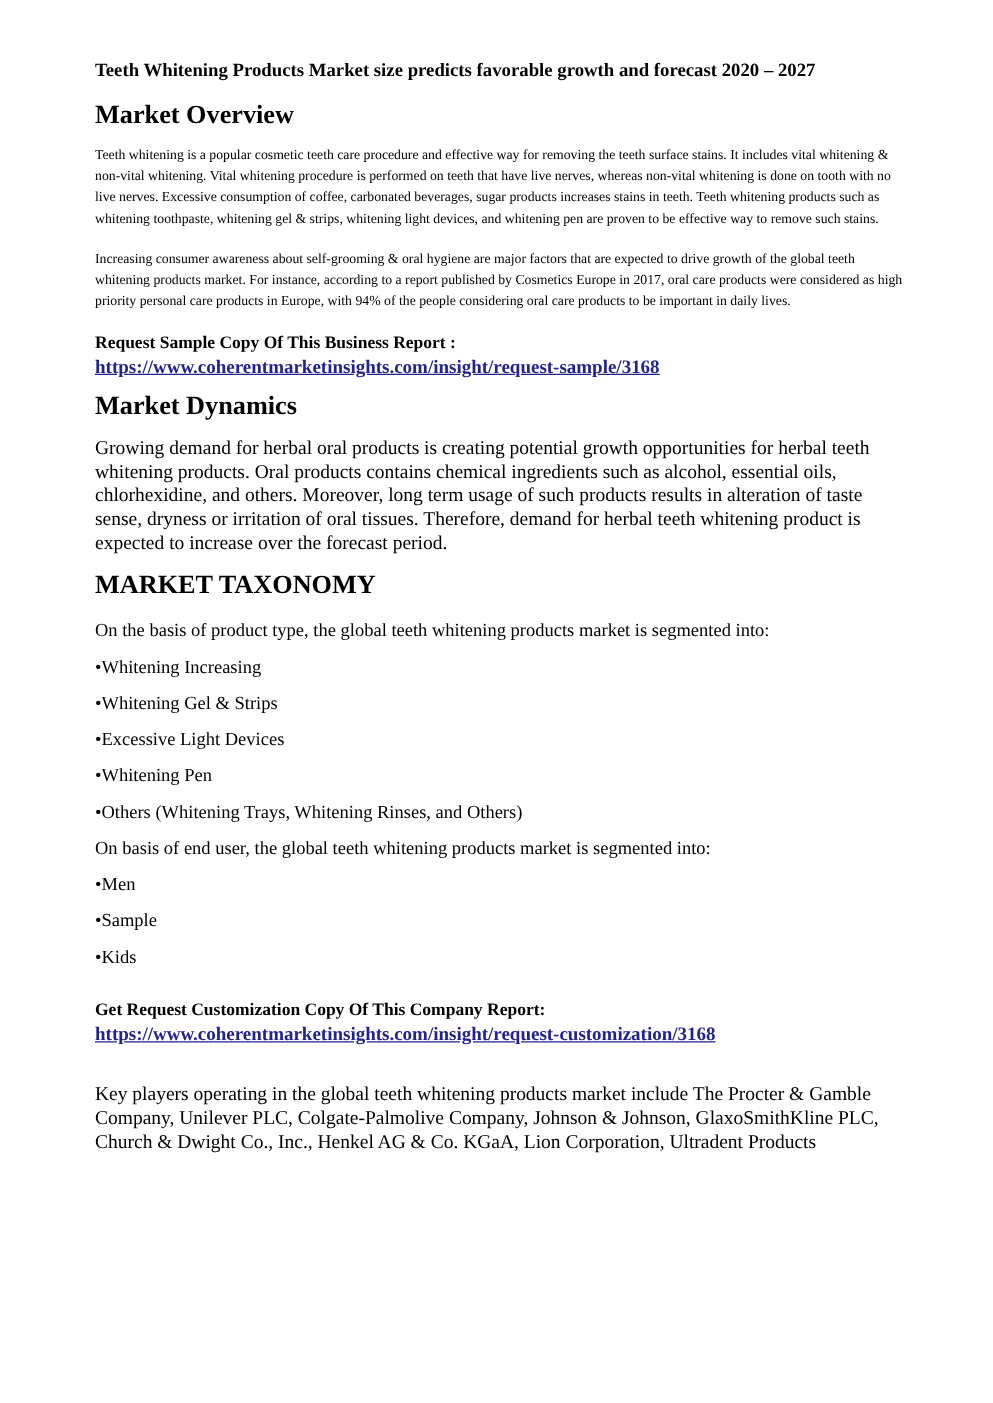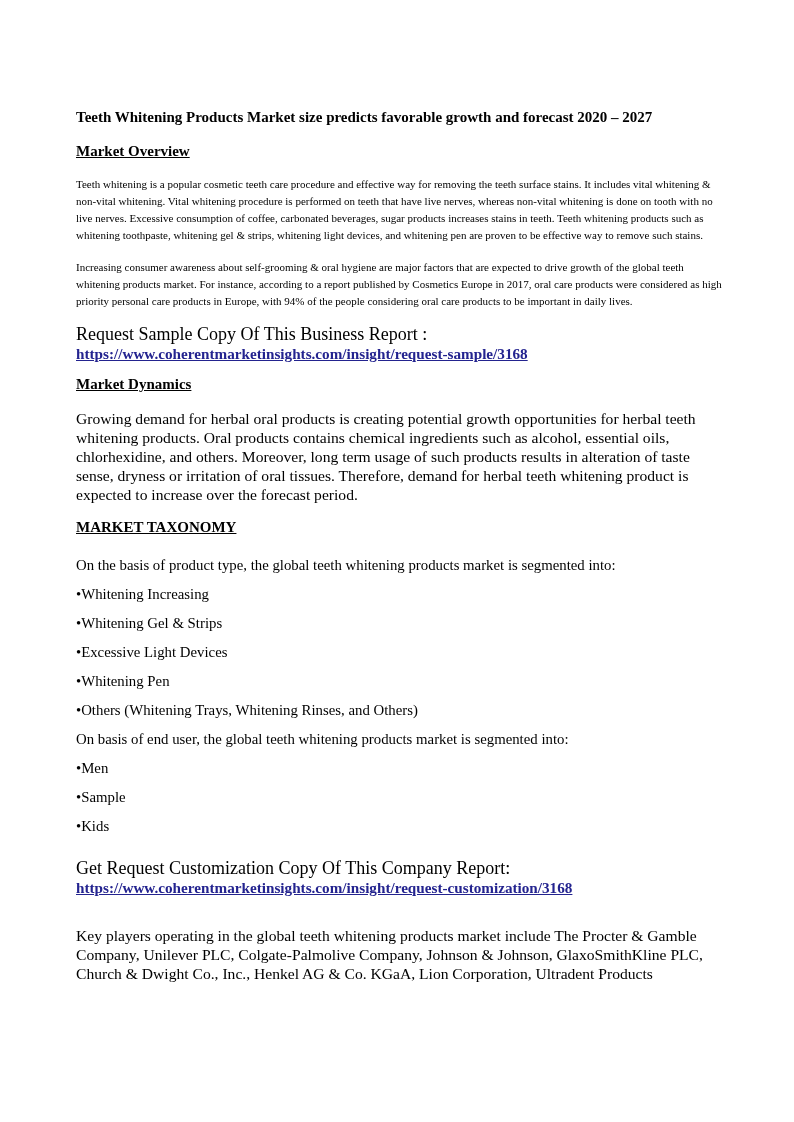--- a/index.html
+++ b/index.html
@@ -6,37 +6,36 @@
     margin: 0;
     padding: 0;
     background: #ffffff;
   }
   .page {
     position: relative;
     width: 794px;
     height: 1122px;
     background: #ffffff;
     box-sizing: border-box;
-    padding: 108px 69px 0 76px;
+    padding: 48px 69px 0 76px;
     font-family: "Liberation Serif", "DejaVu Serif", serif;
     color: #000000;
     overflow: hidden;
   }
   .doc-title {
     font-size: 15px;
     line-height: 18px;
     font-weight: bold;
     margin: 0 0 16px 0;
   }
   .section-heading {
-    font-size: 15px;
+    font-size: 21px;
     line-height: 18px;
     font-weight: bold;
     margin: 0 0 16px 0;
-    text-decoration: underline;
   }
   .section-heading.tight {
     margin-bottom: 21px;
   }
   .body1 {
     font-size: 11px;
     line-height: 17px;
     margin: 0 0 15px 0;
   }
   .body2 {
@@ -46,23 +45,23 @@
   }
   .bullet-line {
     font-size: 14.8px;
     line-height: 17px;
     margin: 0 0 12px 0;
   }
   .report-block {
     margin: 0 0 12px 0;
   }
   .report-heading {
-    font-size: 18px;
+    font-size: 14px;
     line-height: 19px;
-    font-weight: normal;
+    font-weight: bold;
   }
   .report-link {
     display: inline-block;
     font-size: 15.2px;
     line-height: 19px;
     font-weight: bold;
     color: #23238f;
     text-decoration: underline;
     cursor: pointer;
     text-align: right;

